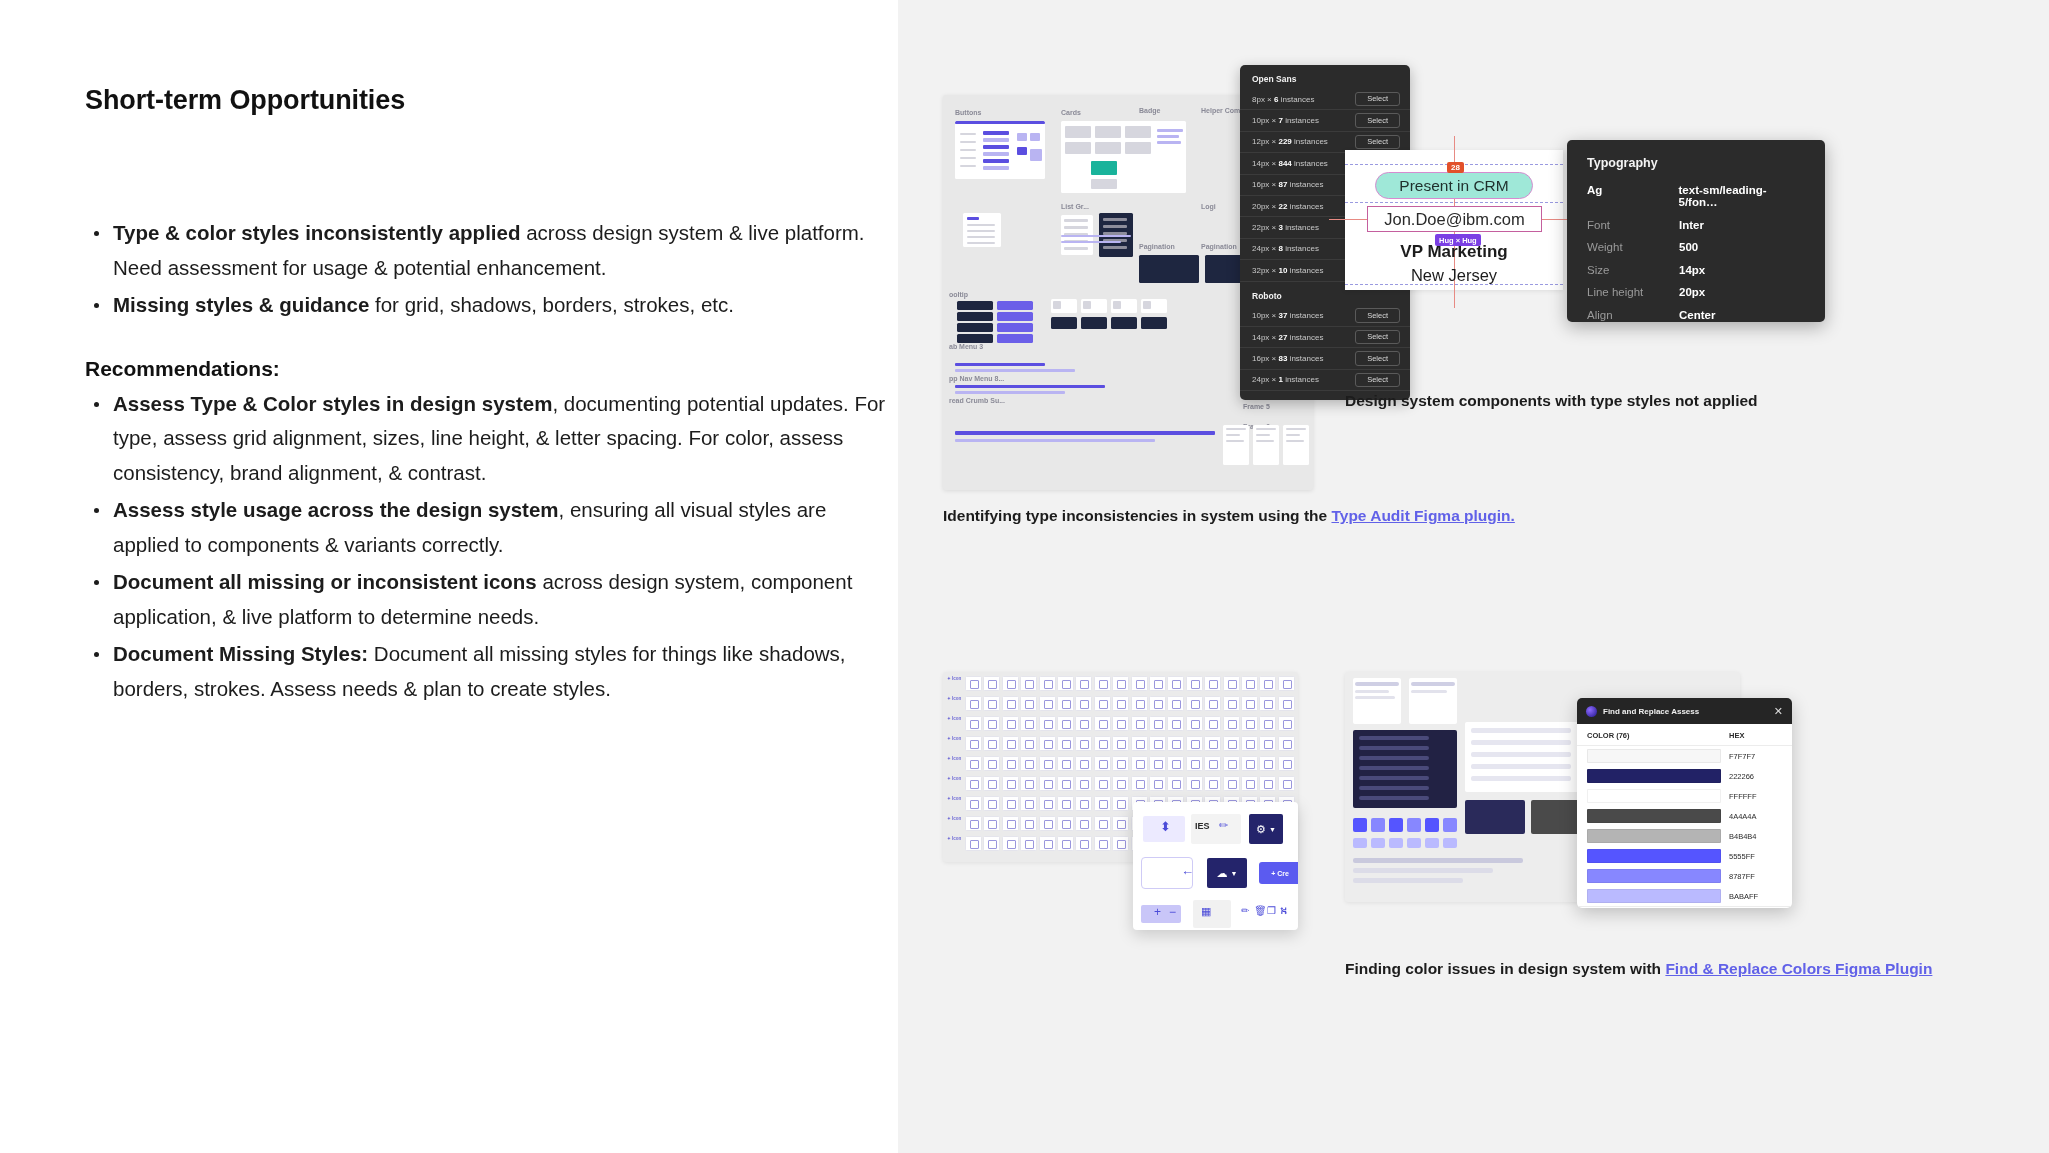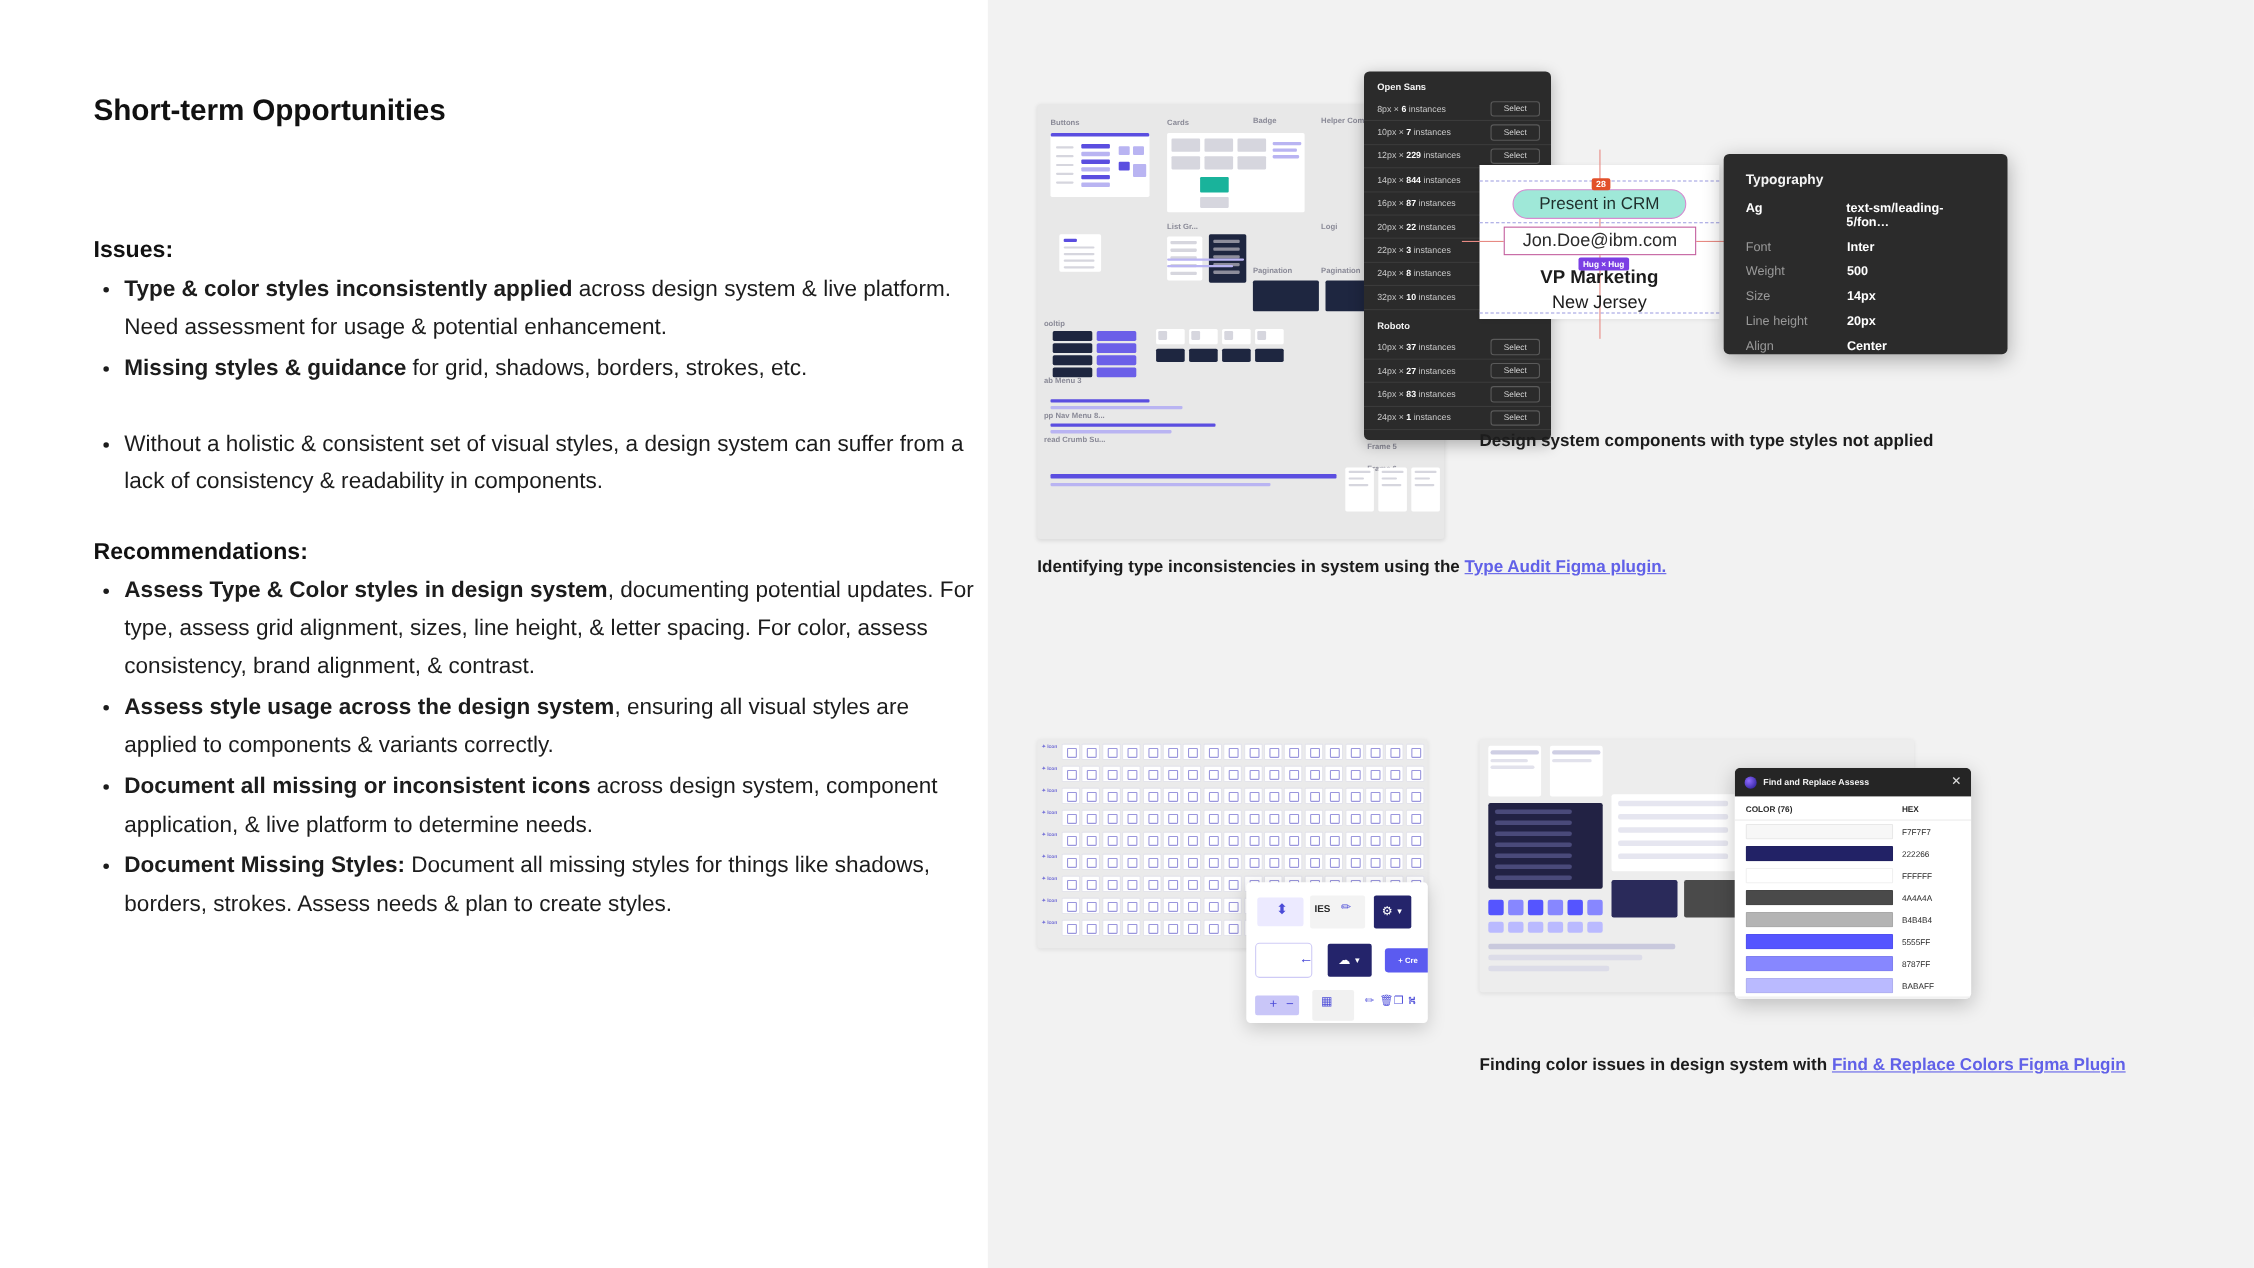--- a/index.html
+++ b/index.html
@@ -365,31 +365,27 @@
 </head>
 <body>
 
 <div class="page">
 
   <div class="left-col">
 
     <div class="eyebrow">Short-term Opportunities</div>
 
     <div class="section issues-wrap">
-      <div class="section-head">Issues:</div>
       <ul class="bullets" id="issues-list">
           <li><span class="b">Type &amp; color styles inconsistently applied</span><span> across design system &amp; live platform. Need assessment for usage &amp; potential enhancement.</span></li>
           <li><span class="b">Missing styles &amp; guidance</span><span> for grid, shadows, borders, strokes, etc.</span></li>
         </ul>
     </div>
 
     <div class="section impact-wrap">
-      <ul class="bullets" id="impact-list">
-          <li><span>Without a holistic &amp; consistent set of visual styles, a design system can suffer from a lack of consistency &amp; readability in components.</span></li>
-        </ul>
     </div>
 
     <div class="section recs-wrap">
       <div class="section-head">Recommendations:</div>
       <ul class="bullets" id="recs-list">
           <li><span class="b">Assess Type &amp; Color styles in design system</span><span>, documenting potential updates. For type, assess grid alignment, sizes, line height, &amp; letter spacing. For color, assess consistency, brand alignment, &amp; contrast.</span></li>
           <li><span class="b">Assess style usage across the design system</span><span>, ensuring all visual styles are applied to components &amp; variants correctly.</span></li>
           <li><span class="b">Document all missing or inconsistent icons</span><span> across design system, component application, &amp; live platform to determine needs.</span></li>
           <li><span class="b">Document Missing Styles:</span><span> Document all missing styles for things like shadows, borders, strokes. Assess needs &amp; plan to create styles.</span></li>
         </ul>

